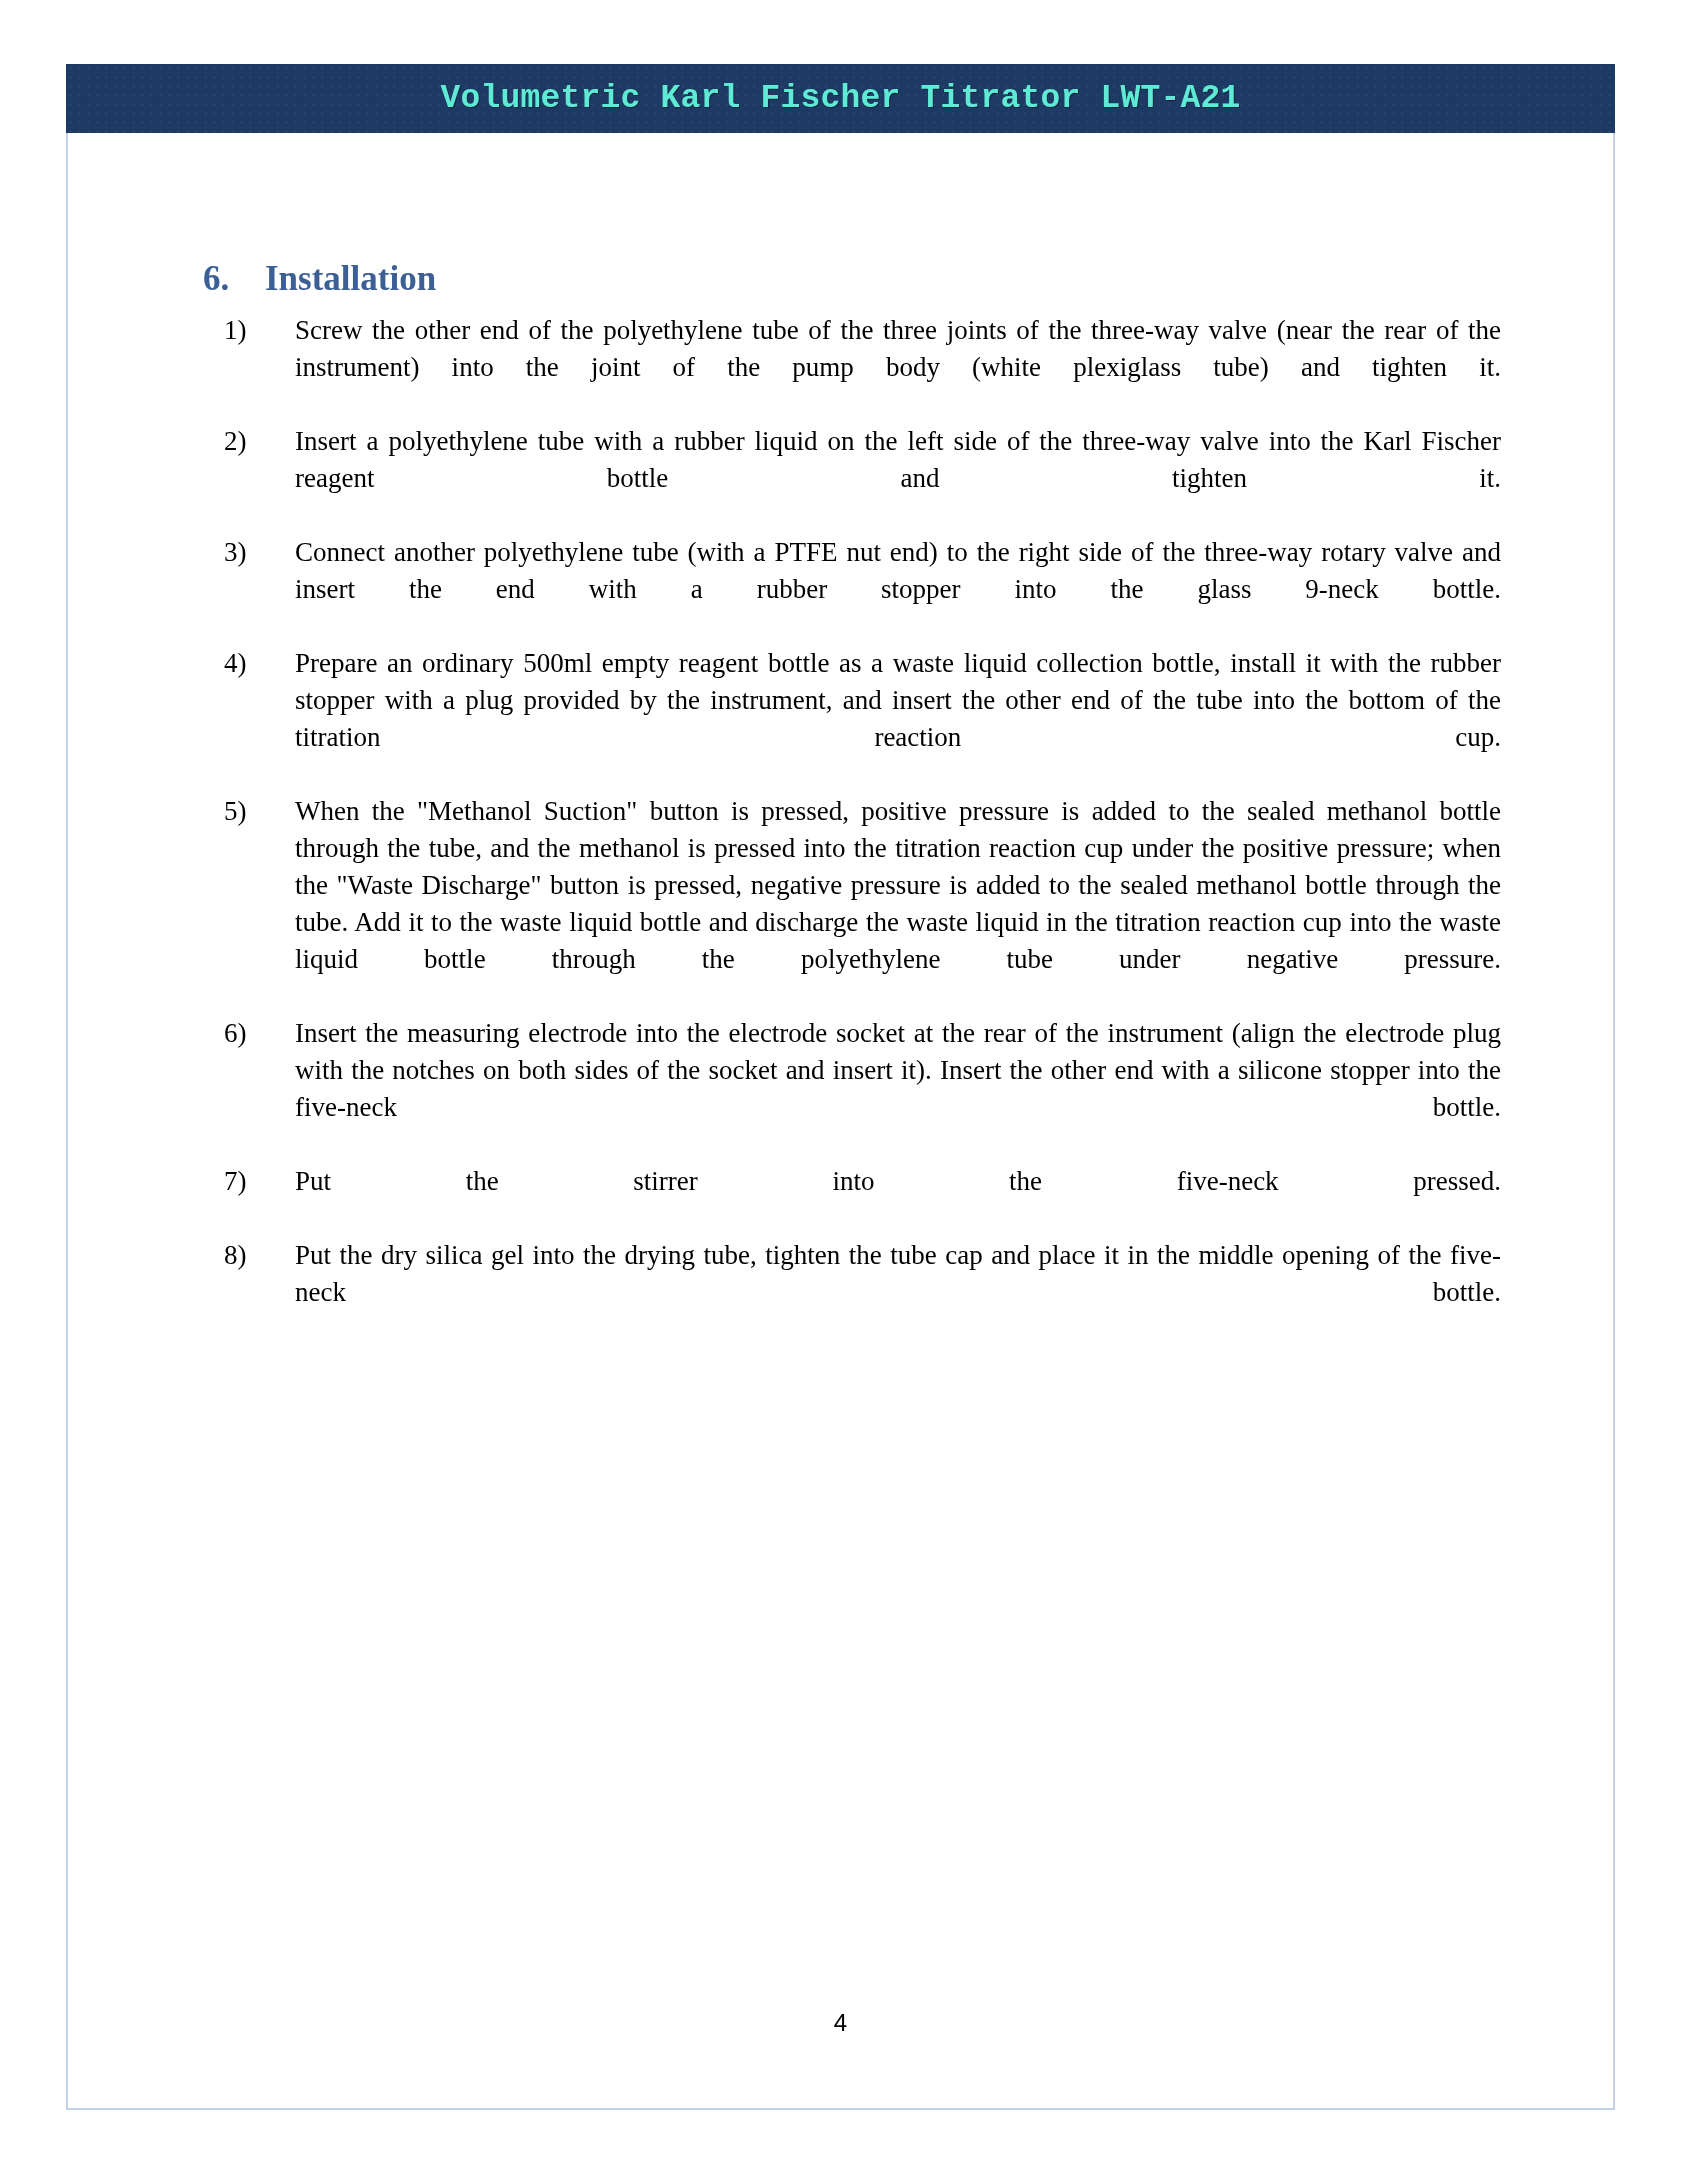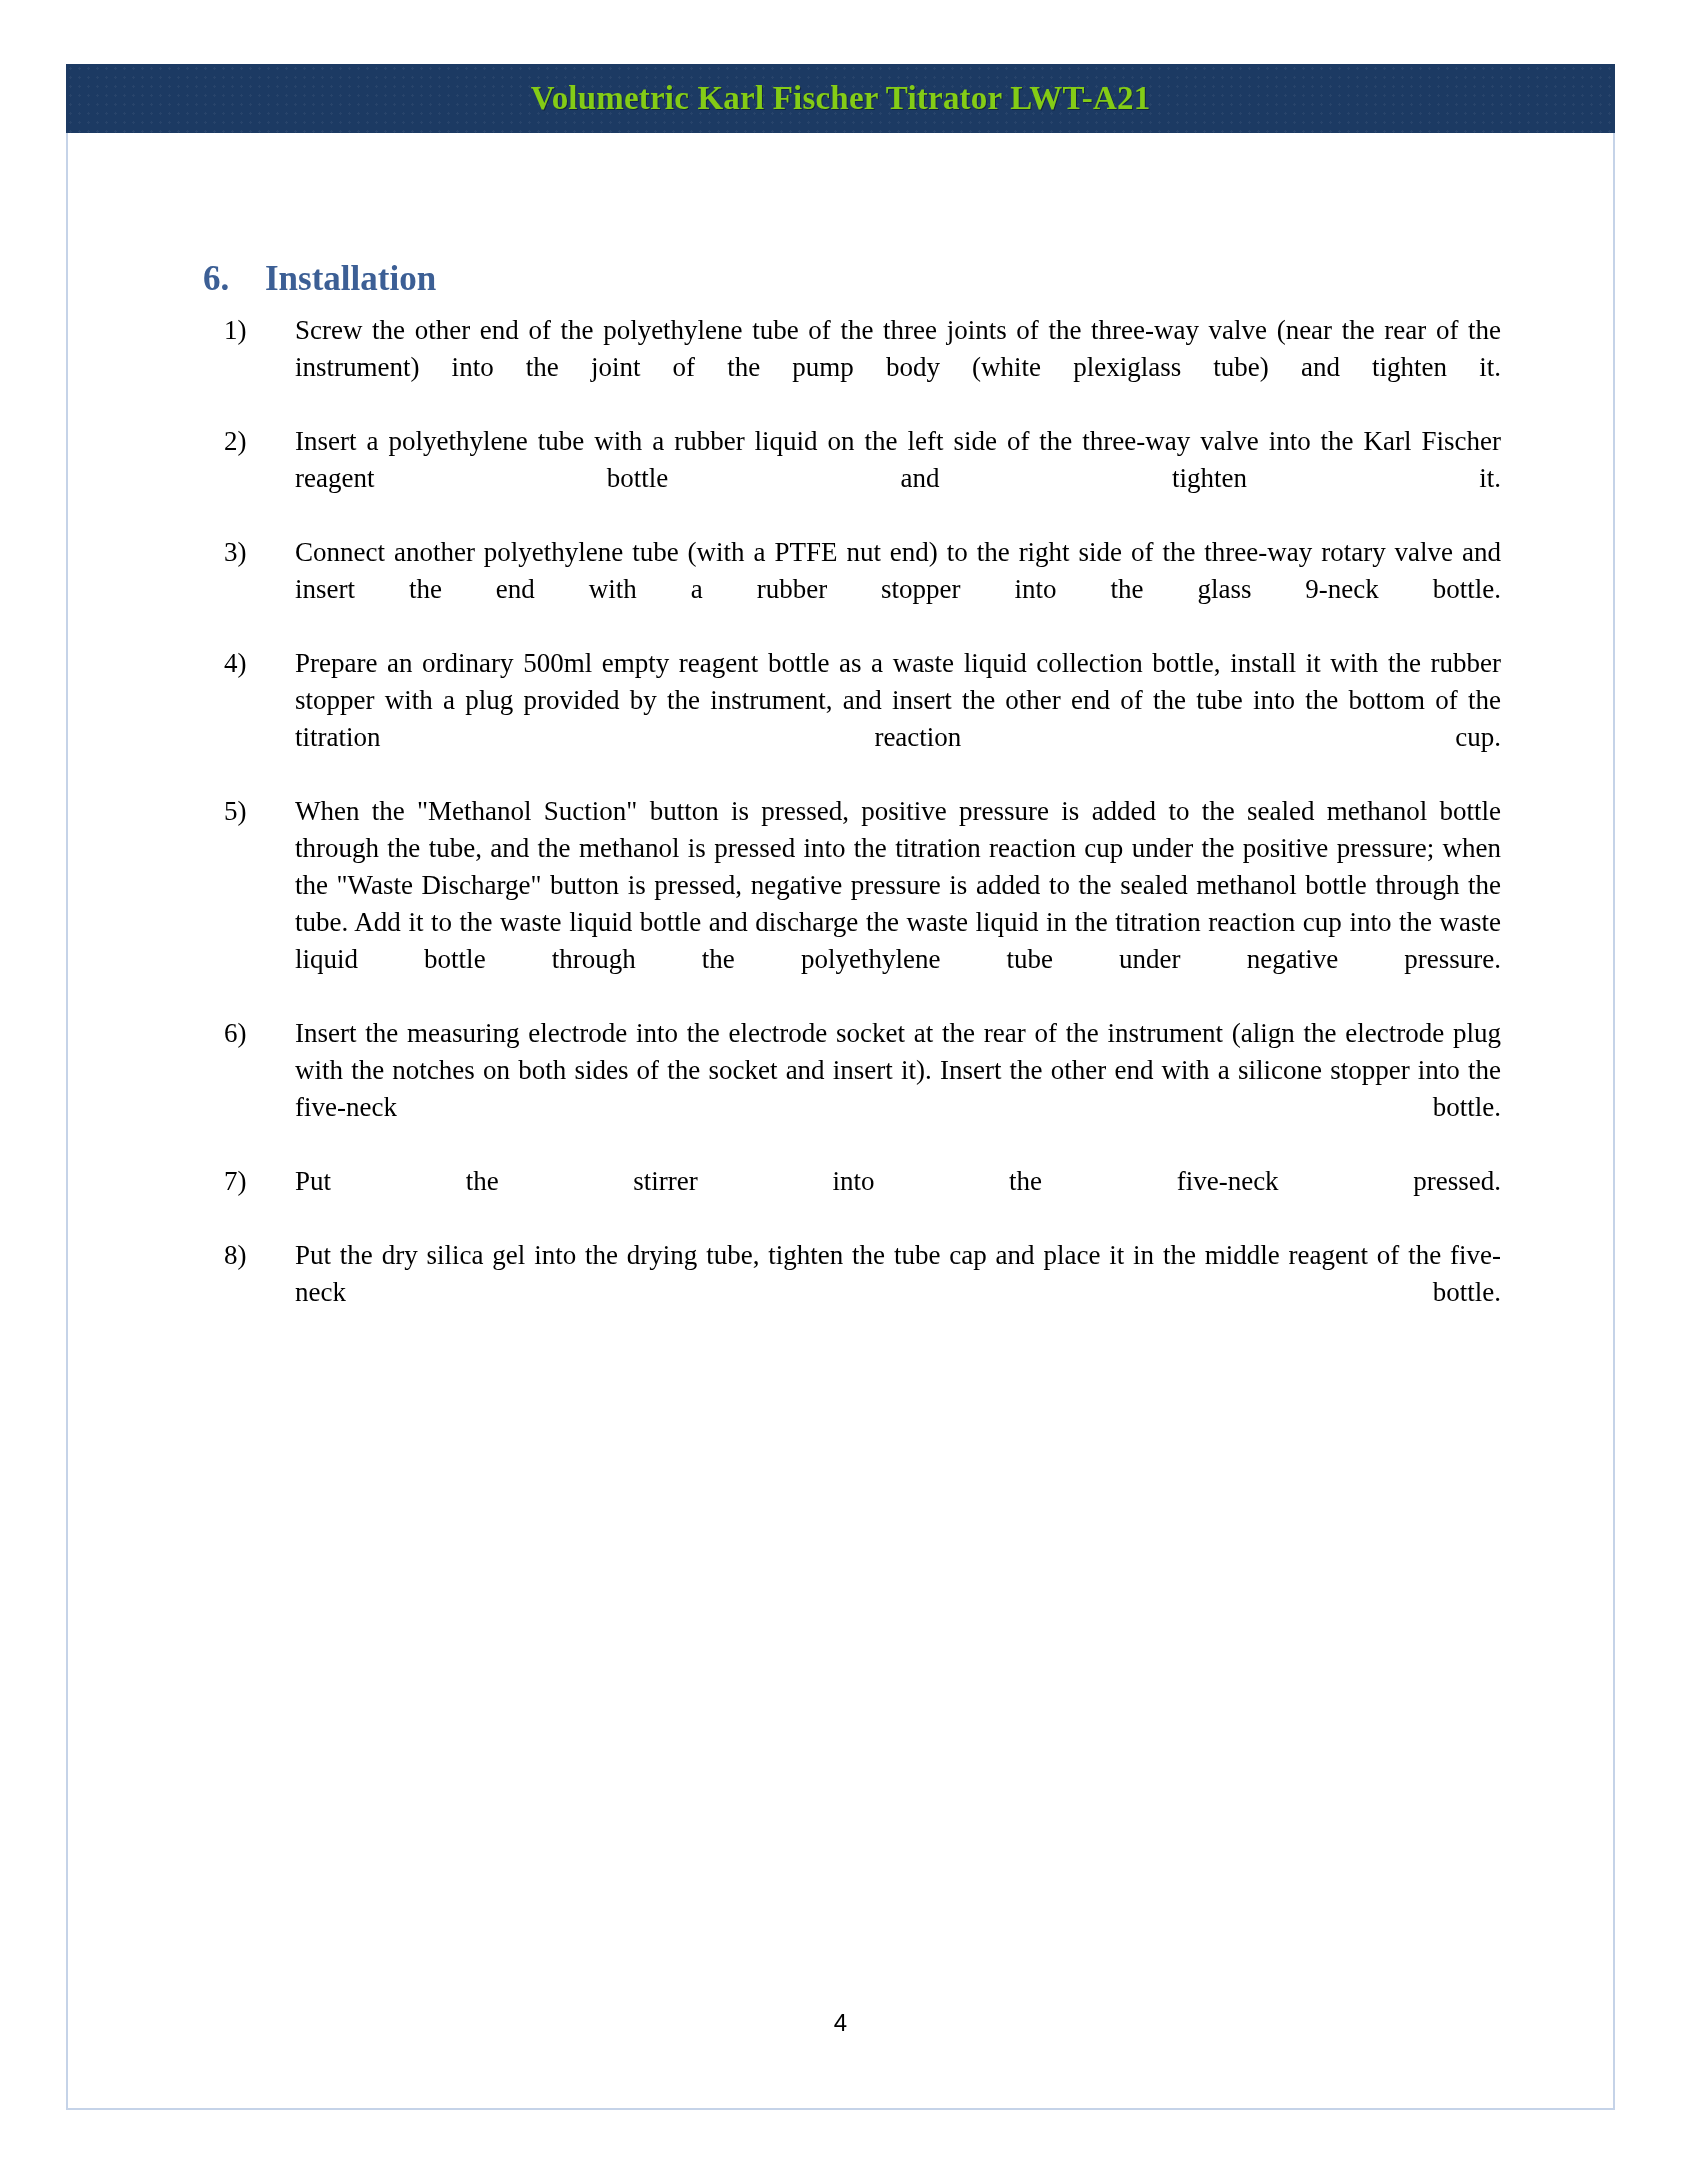--- a/index.html
+++ b/index.html
@@ -44,25 +44,25 @@
     content: "";
     position: absolute;
     left: 0; top: 0; right: 0; bottom: 0;
     background-image:
       radial-gradient(circle, rgba(255,255,255,0.05) 1px, transparent 1.2px);
     background-size: 9px 9px;
     pointer-events: none;
   }
   #header-title {
     position: relative;
-    color: #84cc16;
+    color: #5eead4;
     font-size: 33px;
     font-weight: bold;
     letter-spacing: 0.2px;
-    font-family: Liberation Serif, serif;
+    font-family: Liberation Mono, monospace;
     text-shadow: 1px 1px 0 rgba(0,0,0,0.35);
     white-space: nowrap;
   }
 
   
   #content {
     position: absolute;
     left: 66px;
     top: 136px;
     width: 1549px;
@@ -186,20 +186,20 @@
       <li class="instruction-item">
         <span class="item-marker">6)</span>
         <span class="item-text">Insert the measuring electrode into the electrode socket at the rear of the instrument (align the electrode plug with the notches on both sides of the socket and insert it). Insert the other end with a silicone stopper into the five-neck bottle.</span>
       </li>
       <li class="instruction-item">
         <span class="item-marker">7)</span>
         <span class="item-text">Put the stirrer into the five-neck pressed.</span>
       </li>
       <li class="instruction-item">
         <span class="item-marker">8)</span>
-        <span class="item-text">Put the dry silica gel into the drying tube, tighten the tube cap and place it in the middle reagent of the five-neck bottle.</span>
+        <span class="item-text">Put the dry silica gel into the drying tube, tighten the tube cap and place it in the middle opening of the five-neck bottle.</span>
       </li>
     </ol>
 
   <div id="page-number">4</div>
 
 </div>
 
 
 </body></html>

